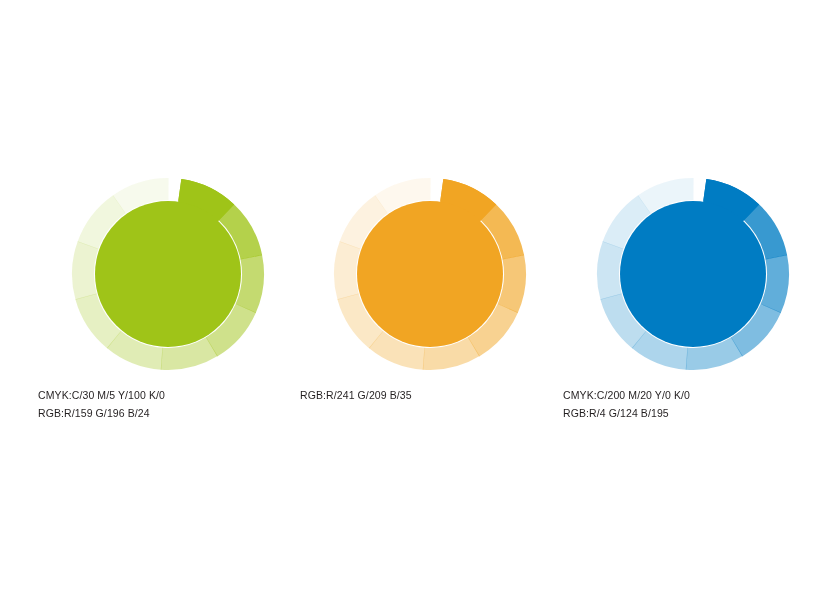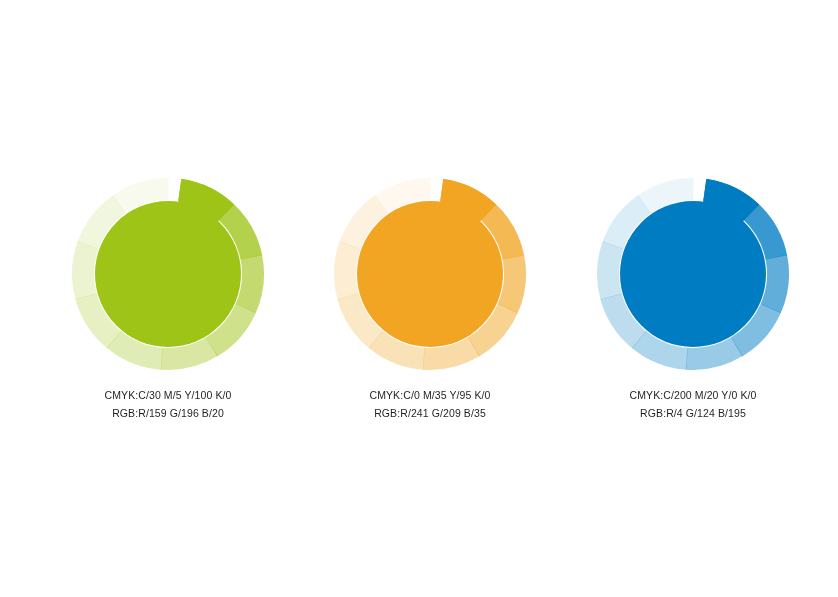--- a/index.html
+++ b/index.html
@@ -19,21 +19,21 @@
   #stage {
     position: relative;
     width: 838px;
     height: 597px;
     background: #ffffff;
   }
 
   .swatch {
     position: absolute;
     width: 260px;
-    text-align: center;
+    text-align: left;
   }
 
   .dial-wrap {
     position: relative;
     width: 200px;
     height: 200px;
     margin: 0 auto;
   }
 
   .dial-svg {
@@ -81,21 +81,21 @@
             <path d="M 7.54 125.82 A 96 96 0 0 1 9.76 67.24 L 30.44 74.75 A 74 74 0 0 0 28.73 119.90 Z" fill="#9fc418" fill-opacity="0.2"></path>
             <path d="M 9.56 67.80 A 96 96 0 0 1 45.14 21.22 L 57.71 39.27 A 74 74 0 0 0 30.29 75.18 Z" fill="#9fc418" fill-opacity="0.14"></path>
             <path d="M 44.66 21.55 A 96 96 0 0 1 100.59 4.00 L 100.45 26.00 A 74 74 0 0 0 57.34 39.53 Z" fill="#9fc418" fill-opacity="0.08"></path>
           </g>
           <path d="M 113.36 4.93 A 96 96 0 0 1 166.14 30.42 L 149.61 47.82 A 72 72 0 0 0 110.02 28.70 Z" fill="#9fc418" fill-opacity="1"></path>
           <circle cx="100" cy="100" r="73" fill="#9fc418"></circle>
         </svg>
       </div>
       <div class="caption">
         <span class="line line-cmyk">CMYK:C/30  M/5  Y/100  K/0</span>
-        <span class="line line-rgb">RGB:R/159  G/196  B/20</span>
+        <span class="line line-rgb">RGB:R/159  G/196  B/24</span>
       </div>
     </div>
     <div class="swatch" style="left: 300px; top: 174px;">
       <div class="dial-wrap">
         <svg class="dial-svg" viewBox="0 0 200 200">
           <g>
             <path d="M 113.36 4.93 A 96 96 0 0 1 166.14 30.42 L 150.99 46.37 A 74 74 0 0 0 110.30 26.72 Z" fill="#f1a523" fill-opacity="1"></path>
             <path d="M 165.72 30.02 A 96 96 0 0 1 194.16 81.27 L 172.58 85.56 A 74 74 0 0 0 150.66 46.06 Z" fill="#f1a523" fill-opacity="0.78"></path>
             <path d="M 194.04 80.70 A 96 96 0 0 1 187.73 138.97 L 167.63 130.04 A 74 74 0 0 0 172.49 85.12 Z" fill="#f1a523" fill-opacity="0.62"></path>
             <path d="M 187.97 138.43 A 96 96 0 0 1 149.23 182.42 L 137.95 163.53 A 74 74 0 0 0 167.81 129.63 Z" fill="#f1a523" fill-opacity="0.5"></path>
@@ -104,21 +104,20 @@
             <path d="M 39.33 174.39 A 96 96 0 0 1 7.38 125.25 L 28.61 119.46 A 74 74 0 0 0 53.23 157.35 Z" fill="#f1a523" fill-opacity="0.26"></path>
             <path d="M 7.54 125.82 A 96 96 0 0 1 9.76 67.24 L 30.44 74.75 A 74 74 0 0 0 28.73 119.90 Z" fill="#f1a523" fill-opacity="0.2"></path>
             <path d="M 9.56 67.80 A 96 96 0 0 1 45.14 21.22 L 57.71 39.27 A 74 74 0 0 0 30.29 75.18 Z" fill="#f1a523" fill-opacity="0.14"></path>
             <path d="M 44.66 21.55 A 96 96 0 0 1 100.59 4.00 L 100.45 26.00 A 74 74 0 0 0 57.34 39.53 Z" fill="#f1a523" fill-opacity="0.08"></path>
           </g>
           <path d="M 113.36 4.93 A 96 96 0 0 1 166.14 30.42 L 149.61 47.82 A 72 72 0 0 0 110.02 28.70 Z" fill="#f1a523" fill-opacity="1"></path>
           <circle cx="100" cy="100" r="73" fill="#f1a523"></circle>
         </svg>
       </div>
       <div class="caption">
-        <span class="line line-cmyk">CMYK:C/0  M/35  Y/95  K/0</span>
         <span class="line line-rgb">RGB:R/241  G/209  B/35</span>
       </div>
     </div>
     <div class="swatch" style="left: 563px; top: 174px;">
       <div class="dial-wrap">
         <svg class="dial-svg" viewBox="0 0 200 200">
           <g>
             <path d="M 113.36 4.93 A 96 96 0 0 1 166.14 30.42 L 150.99 46.37 A 74 74 0 0 0 110.30 26.72 Z" fill="#007cc3" fill-opacity="1"></path>
             <path d="M 165.72 30.02 A 96 96 0 0 1 194.16 81.27 L 172.58 85.56 A 74 74 0 0 0 150.66 46.06 Z" fill="#007cc3" fill-opacity="0.78"></path>
             <path d="M 194.04 80.70 A 96 96 0 0 1 187.73 138.97 L 167.63 130.04 A 74 74 0 0 0 172.49 85.12 Z" fill="#007cc3" fill-opacity="0.62"></path>

